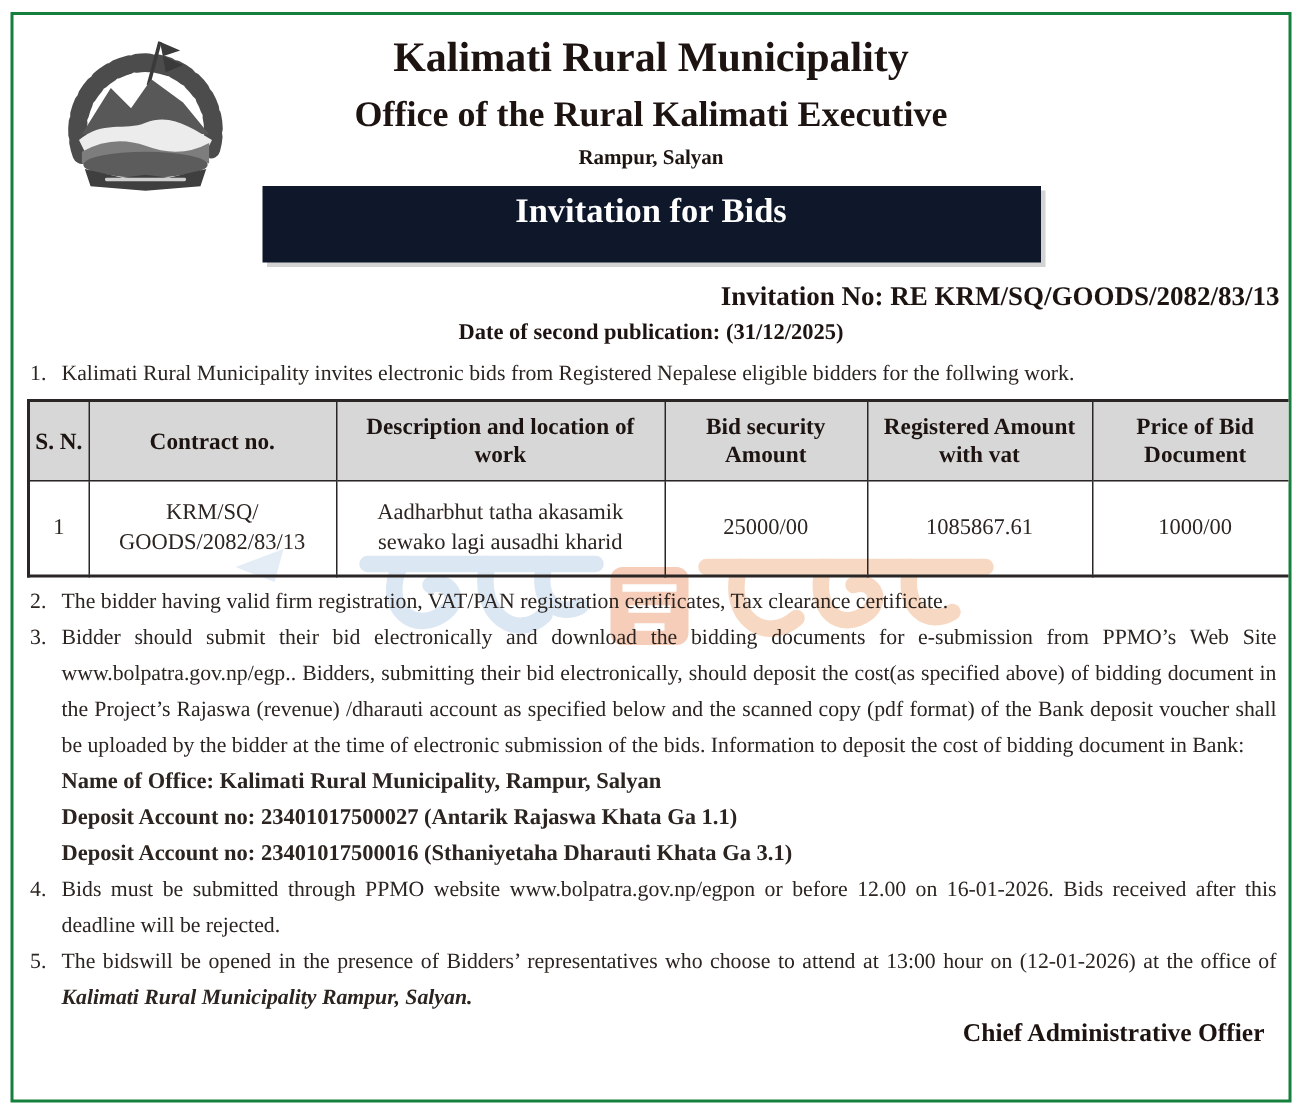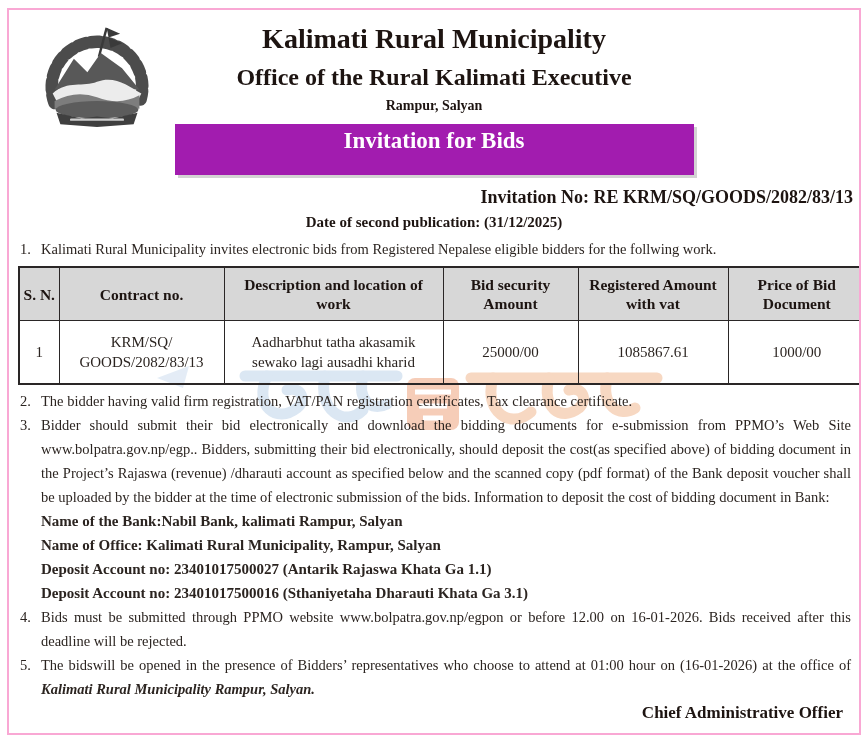--- a/index.html
+++ b/index.html
@@ -1,28 +1,28 @@
 <!DOCTYPE html>
 <html><head>
 <meta charset="utf-8">
 <style>
   html,body{margin:0;padding:0;background:#fff;width:868px;height:741px;overflow:hidden;}
   body{font-family:"Liberation Serif", serif;color:#2b2420;}
-  .page{position:absolute;left:7px;top:8px;right:7px;bottom:6px;border:2px solid #f9a8d4;
+  .page{position:absolute;left:7px;top:8px;right:7px;bottom:6px;border:2px solid #15803d;
         padding:12px 6px 0 6px;overflow:hidden;background:transparent;}
   .content{position:relative;z-index:1;}
   
   .watermark{position:absolute;left:140px;top:338px;z-index:0;opacity:0.55;pointer-events:none;}
   
   .hdr{position:relative;text-align:center;}
   .emblem{position:absolute;left:24px;top:0;width:116px;height:106px;}
   .t1{font-size:28px;line-height:30px;font-weight:bold;color:#1d1411;margin:2px 0 0;}
   .t2{font-size:24px;line-height:26px;font-weight:bold;color:#1d1411;margin:10px 0 0;}
   .sub{font-size:14px;line-height:16px;font-weight:bold;color:#1d1411;margin:8px 0 0;}
-  .banner{width:519px;height:51px;margin:10px auto 0;background:#a21caf;color:#ffffff;
+  .banner{width:519px;height:51px;margin:10px auto 0;background:#0f172a;color:#ffffff;
           font-size:23px;font-weight:bold;text-align:center;line-height:33px;
           box-shadow:3px 3px 0 rgba(80,80,80,0.25);}
   .invno{font-size:18px;line-height:22px;font-weight:bold;text-align:right;color:#1d1411;margin-top:11px;}
   .pubdate{font-size:15px;line-height:18px;font-weight:bold;text-align:center;color:#1d1411;margin-top:5px;}
   
   .list{margin:0 2px;}
   .li{position:relative;padding-left:24px;font-size:14.5px;line-height:24px;text-align:justify;}
   .li .num{position:absolute;left:3px;top:0;}
   .li.first{margin-top:6px;font-size:14.5px;line-height:24px;}
   .boldline{font-weight:bold;font-size:15px;line-height:24px;}
@@ -129,32 +129,31 @@
       </table>
 
       <div class="li">
         <span class="num">2.</span>
         <span>The bidder having valid firm registration, VAT/PAN registration certificates, Tax clearance certificate.</span>
       </div>
 
       <div class="li">
         <span class="num">3.</span>
         <span>Bidder should submit their bid electronically and download the bidding documents for e-submission from PPMO’s Web Site www.bolpatra.gov.np/egp.. Bidders, submitting their bid electronically, should deposit the cost(as specified above) of bidding document in the Project’s Rajaswa (revenue) /dharauti account as specified below and the scanned copy (pdf format) of the Bank deposit voucher shall be uploaded by the bidder at the time of electronic submission of the bids. Information to deposit the cost of bidding document in Bank:</span>
-        <div class="boldline">Name of the Bank:Nabil Bank, kalimati Rampur, Salyan</div>
         <div class="boldline">Name of Office: Kalimati Rural Municipality, Rampur, Salyan</div>
         <div class="boldline">Deposit Account no: 23401017500027 (Antarik Rajaswa Khata Ga 1.1)</div>
         <div class="boldline">Deposit Account no: 23401017500016 (Sthaniyetaha Dharauti Khata Ga 3.1)</div>
       </div>
 
       <div class="li">
         <span class="num">4.</span>
         <span>Bids must be submitted through PPMO website www.bolpatra.gov.np/egpon or before 12.00 on 16-01-2026. Bids received after this deadline will be rejected.</span>
       </div>
 
       <div class="li">
         <span class="num">5.</span>
-        <span>The bidswill be opened in the presence of Bidders’ representatives who choose to attend at 01:00 hour on (16-01-2026) at the office of </span><span class="bi">Kalimati Rural Municipality Rampur, Salyan.</span>
+        <span>The bidswill be opened in the presence of Bidders’ representatives who choose to attend at 13:00 hour on (12-01-2026) at the office of </span><span class="bi">Kalimati Rural Municipality Rampur, Salyan.</span>
       </div>
 
       <div class="sig">Chief Administrative Offier</div>
     </div>
   </div>
 </div>
 
 </body></html>

